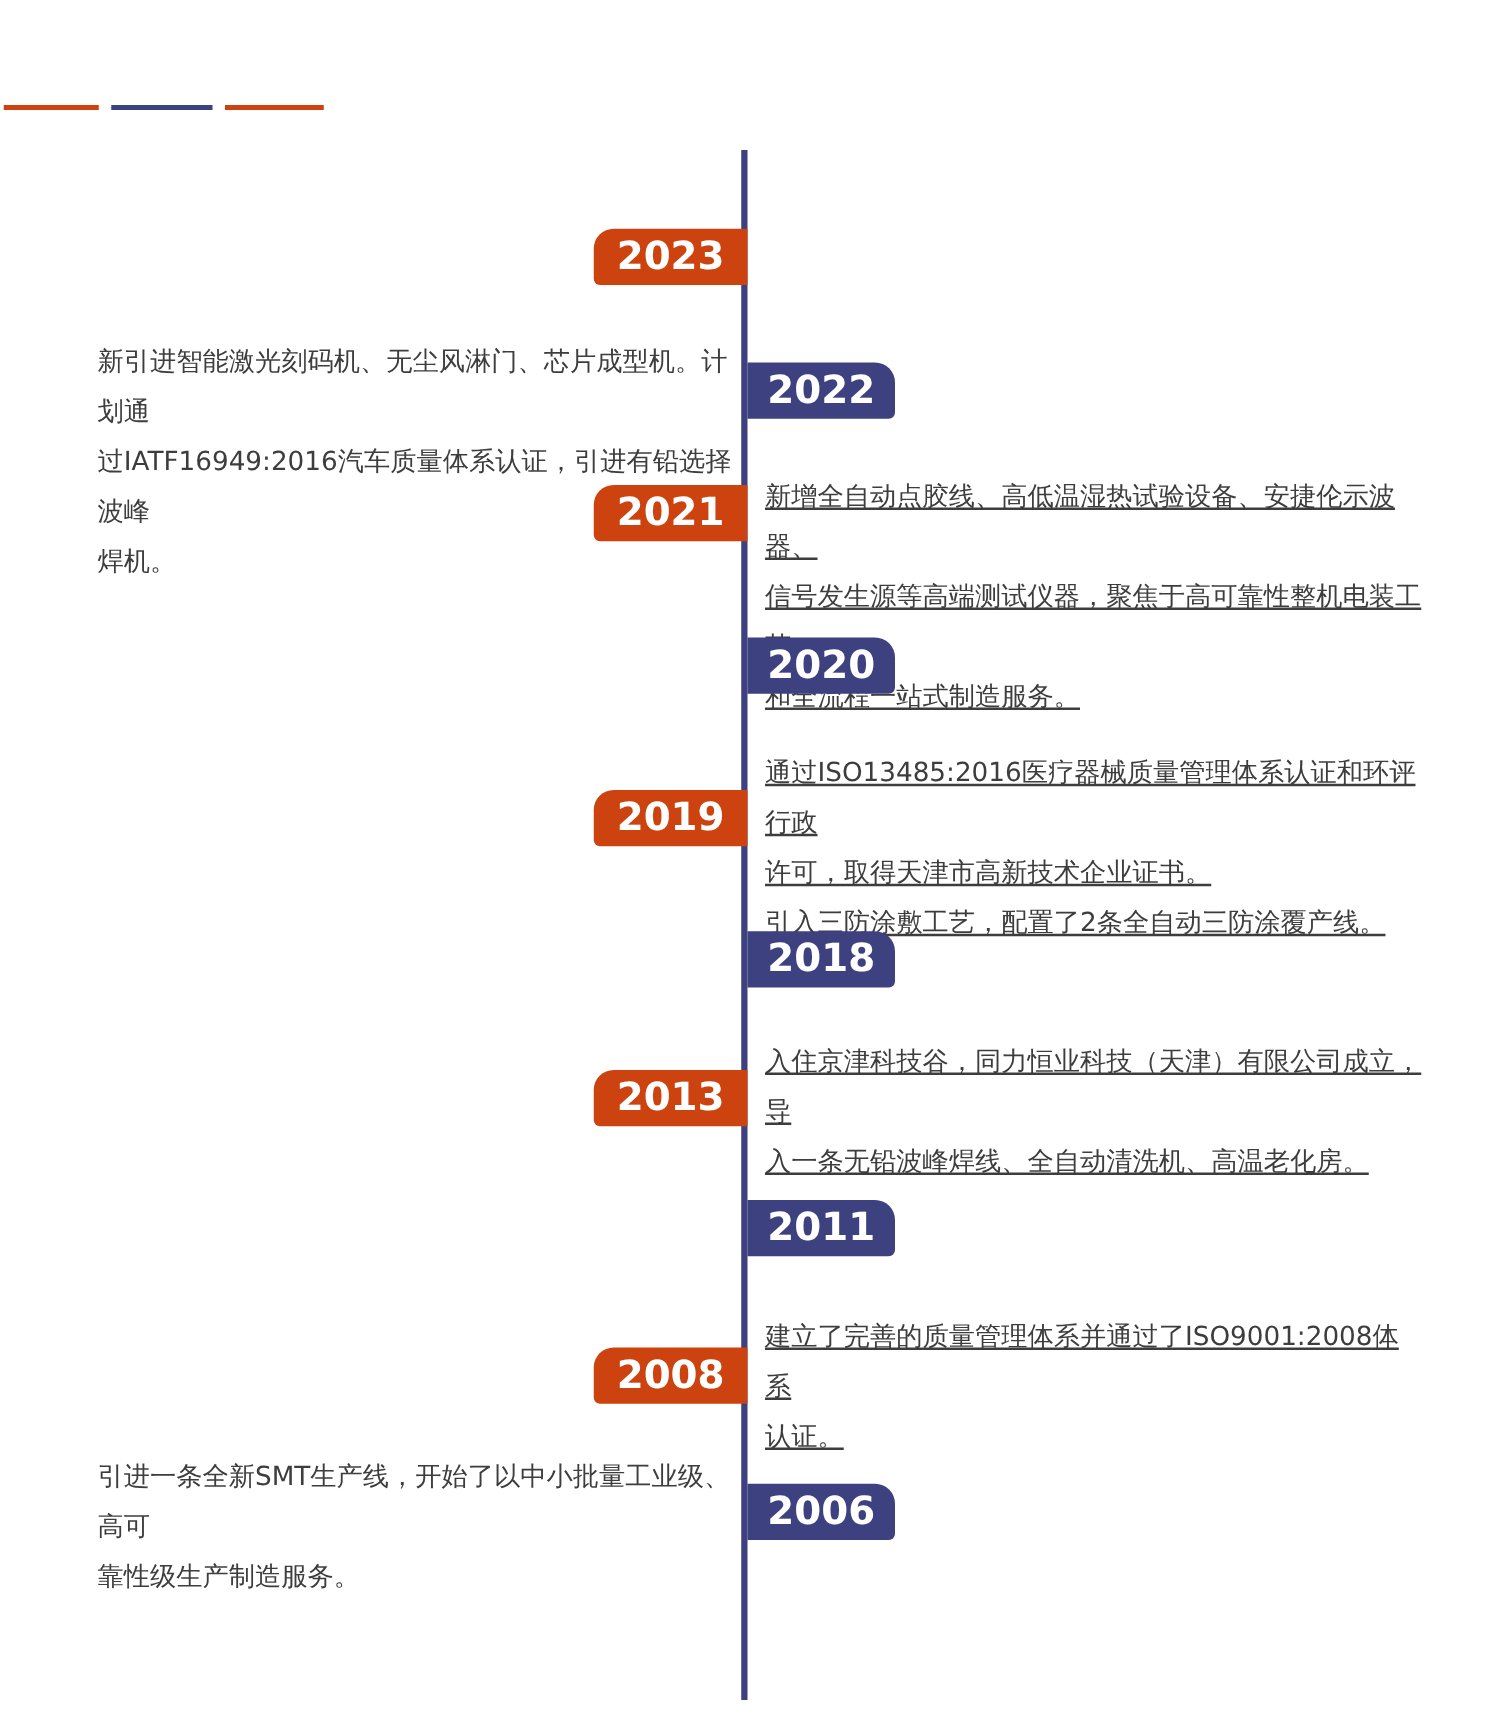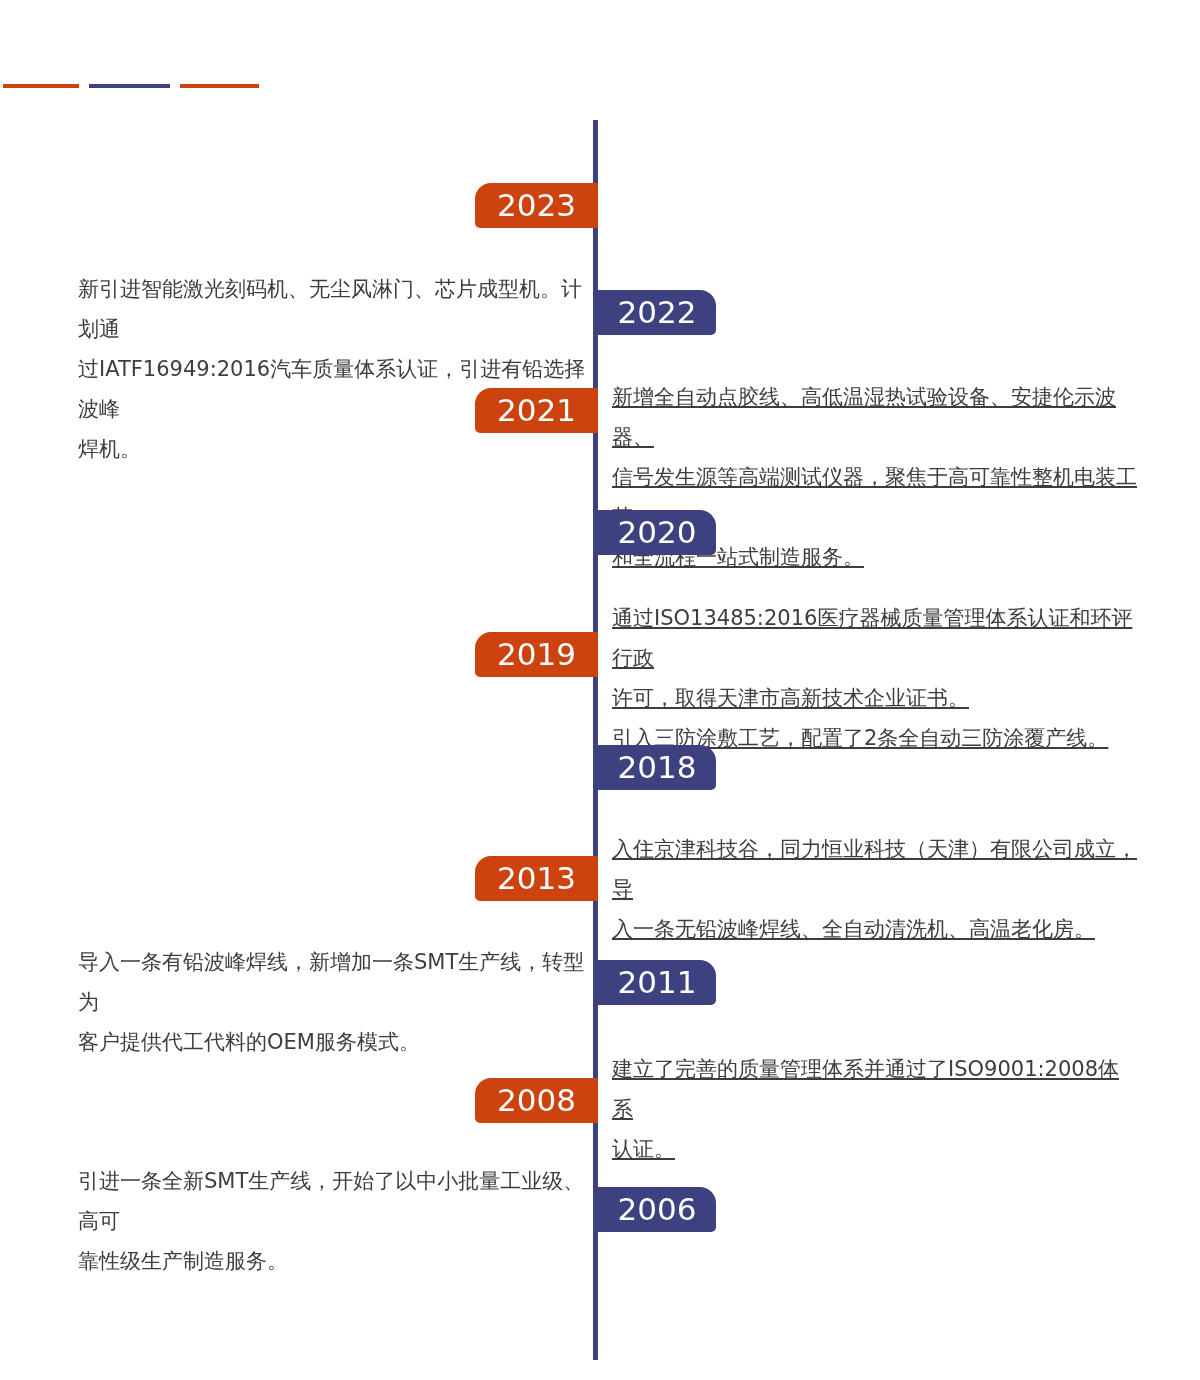--- a/index.html
+++ b/index.html
@@ -37,21 +37,21 @@
     position:absolute;
     left:593px; top:120px;
     width:5px; height:1240px;
     background:var(--navy);
   }
   .tag{
     position:absolute;
     height:45px;
     line-height:45px;
     color:#ffffff;
-    font-weight:normal;
+    font-weight:bold;
     font-size:31px;
     text-align:center;
   }
   .tag-left{
     left:475px; width:123px;
     background:var(--orange);
     border-radius:16px 0 0 5px;
   }
   .tag-right{
     left:598px; width:118px;
@@ -97,22 +97,20 @@
 许可，取得天津市高新技术企业证书。
 引入三防涂敷工艺，配置了2条全自动三防涂覆产线。</div>
 
   <div class="tag tag-left" style="top:632px">2019</div>
 
   <div class="tag tag-right" style="top:745px">2018</div>
   <div class="para para-right" style="top:805px">入住京津科技谷，同力恒业科技（天津）有限公司成立，导
 入一条无铅波峰焊线、全自动清洗机、高温老化房。</div>
 
   <div class="tag tag-left" style="top:856px">2013</div>
-  <div class="para para-left" style="top:918px">导入一条有铅波峰焊线，新增加一条SMT生产线，转型为
-客户提供代工代料的OEM服务模式。</div>
 
   <div class="tag tag-right" style="top:960px">2011</div>
   <div class="para para-right" style="top:1025px">建立了完善的质量管理体系并通过了ISO9001:2008体系
 认证。</div>
 
   <div class="tag tag-left" style="top:1078px">2008</div>
   <div class="para para-left" style="top:1137px">引进一条全新SMT生产线，开始了以中小批量工业级、高可
 靠性级生产制造服务。</div>
 
   <div class="tag tag-right" style="top:1187px">2006</div>

